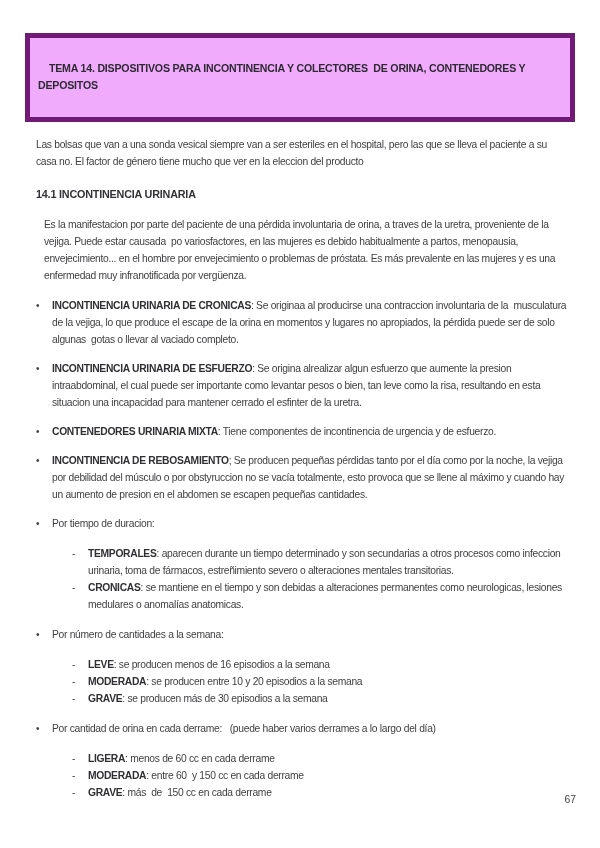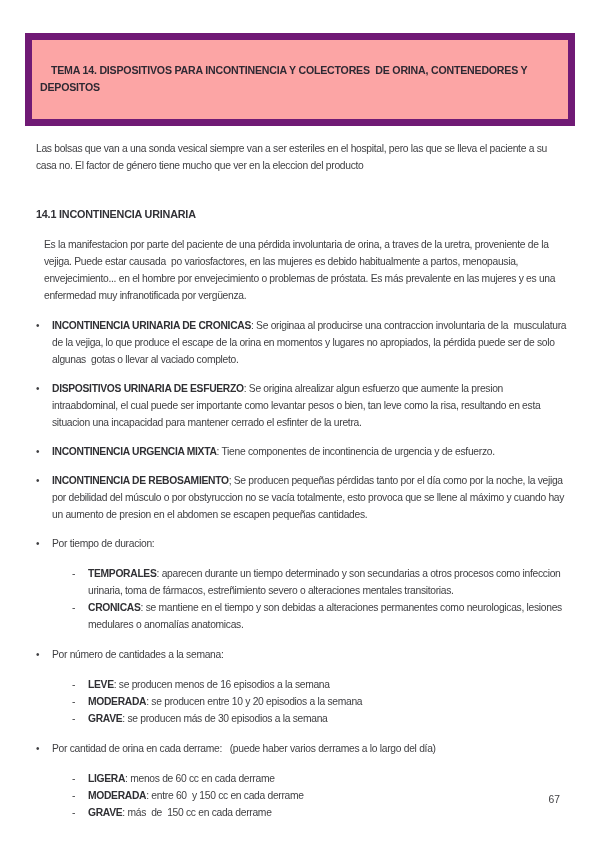--- a/index.html
+++ b/index.html
@@ -11,31 +11,31 @@
     color: #3f3f42;
     font-size: 10.3px;
     letter-spacing: -0.3px;
     line-height: 17px;
     position: relative;
     overflow: hidden;
     padding: 33px 30px 0 36px;
   }
   .prewrap { white-space: pre-wrap; }
   .banner {
-    background: #fca5a5;
-    border: 7px solid #701a75;
+    background: #f0abfc;
+    border: 5px solid #701a75;
     color: #2e2933;
     font-weight: bold;
     font-size: 10.6px;
     letter-spacing: -0.2px;
     padding: 5px 8px 6px;
     margin: 0 -5px 14px -11px;
     white-space: pre-wrap;
   }
-  .para { margin: 0 0 32px; }
+  .para { margin: 0 0 16px; }
   .para.tight { margin: 8px; }
   .sec-heading {
     font-weight: bold; color: #313136;
     margin: 17px 0 13px; font-size: 10.8px;
     letter-spacing: -0.2px;
   }
   .sec-heading.first { margin-top: 8px; }
   .row { display: flex; align-items: flex-start; }
   .marker { flex: 0 0 16px; }
   .bullet-marker { font-size: 10px; }
@@ -46,21 +46,21 @@
   .clf-heading {
     font-weight: bold; color: #303034;
     margin: 16px 0 13px; padding-left: 2px;
     font-size: 10.6px; letter-spacing: -0.2px;
   }
   .clf-heading .colon { font-weight: normal; }
   .group { margin: 0 0 13px; }
   .group-intro { margin: 0 0 13px; }
   .sub-list { margin: 0 0 0 36px; }
   .sub-item { margin: 0; }
-  .page-number { position: absolute; right: 40px; top: 791px; color: #3f3f42; letter-spacing: 0; }
+  .page-number { position: absolute; right: 24px; top: 791px; color: #3f3f42; letter-spacing: 0; }
 </style>
 </head>
 <body>
 
 <div class="page">
 
   <div class="banner">
     <span>TEMA 14. DISPOSITIVOS PARA INCONTINENCIA Y COLECTORES  DE ORINA, CONTENEDORES Y DEPOSITOS</span>
   </div>
 
@@ -72,26 +72,26 @@
 
   <div class="types">
 
     <div class="row type-item">
       <span class="marker bullet-marker">•</span>
       <span class="item-body prewrap"><b class="lbl">INCONTINENCIA URINARIA DE CRONICAS</b><span>: Se originaa al producirse una contraccion involuntaria de la  musculatura de la vejiga, lo que produce el escape de la orina en momentos y lugares no apropiados, la pérdida puede ser de solo algunas  gotas o llevar al vaciado completo.</span></span>
     </div>
 
     <div class="row type-item">
       <span class="marker bullet-marker">•</span>
-      <span class="item-body prewrap"><b class="lbl">DISPOSITIVOS URINARIA DE ESFUERZO</b><span>: Se origina alrealizar algun esfuerzo que aumente la presion intraabdominal, el cual puede ser importante como levantar pesos o bien, tan leve como la risa, resultando en esta situacion una incapacidad para mantener cerrado el esfinter de la uretra.</span></span>
+      <span class="item-body prewrap"><b class="lbl">INCONTINENCIA URINARIA DE ESFUERZO</b><span>: Se origina alrealizar algun esfuerzo que aumente la presion intraabdominal, el cual puede ser importante como levantar pesos o bien, tan leve como la risa, resultando en esta situacion una incapacidad para mantener cerrado el esfinter de la uretra.</span></span>
     </div>
 
     <div class="row type-item">
       <span class="marker bullet-marker">•</span>
-      <span class="item-body prewrap"><b class="lbl">INCONTINENCIA URGENCIA MIXTA</b><span>: Tiene componentes de incontinencia de urgencia y de esfuerzo.</span></span>
+      <span class="item-body prewrap"><b class="lbl">CONTENEDORES URINARIA MIXTA</b><span>: Tiene componentes de incontinencia de urgencia y de esfuerzo.</span></span>
     </div>
 
     <div class="row type-item">
       <span class="marker bullet-marker">•</span>
       <span class="item-body prewrap"><b class="lbl">INCONTINENCIA DE REBOSAMIENTO</b><span>; Se producen pequeñas pérdidas tanto por el día como por la noche, la vejiga por debilidad del músculo o por obstyruccion no se vacía totalmente, esto provoca que se llene al máximo y cuando hay un aumento de presion en el abdomen se escapen pequeñas cantidades.</span></span>
     </div>
 
   </div>
 
 

